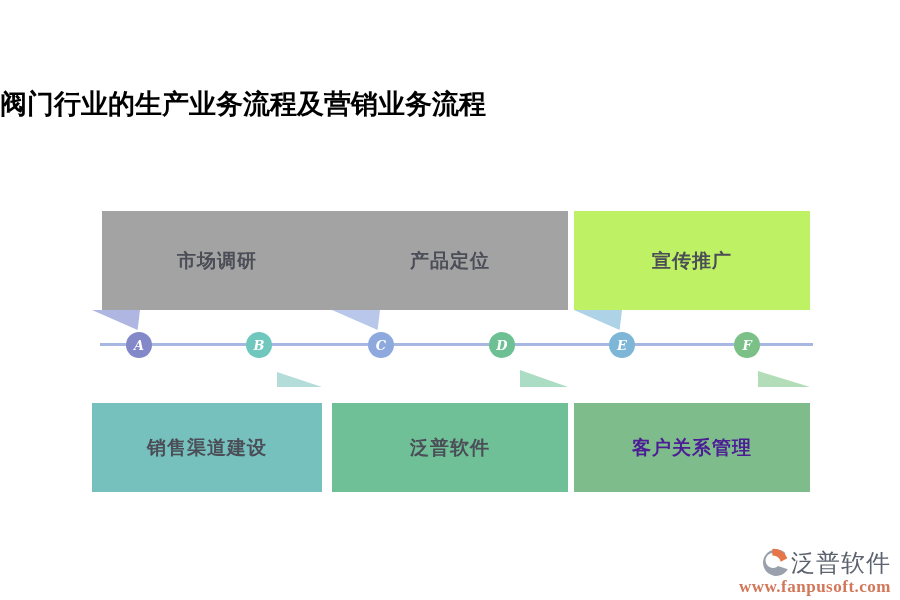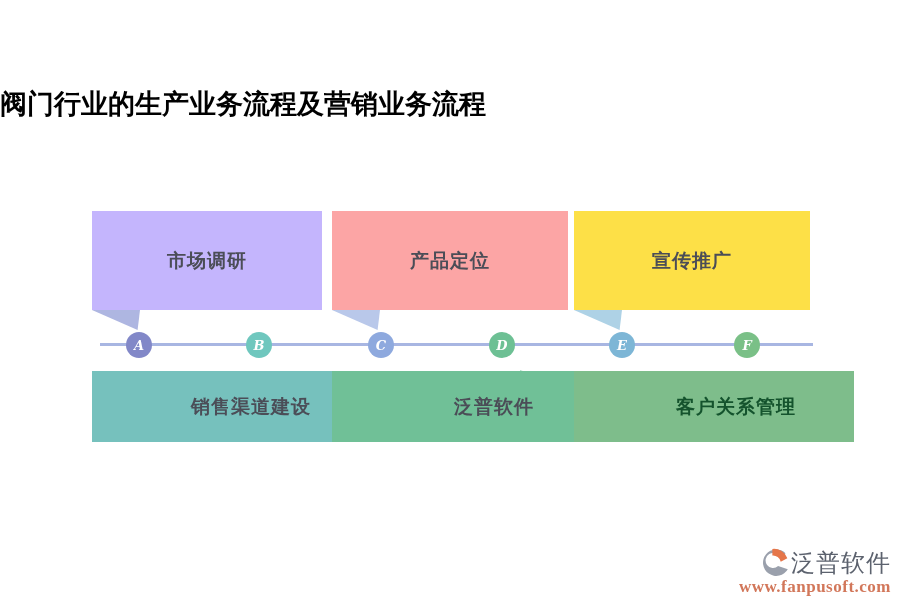--- a/index.html
+++ b/index.html
@@ -19,21 +19,21 @@
   .proc-box{
     position:absolute;display:flex;align-items:center;justify-content:center;
   }
   .proc-box .label{
     font-size:19px;font-weight:bold;letter-spacing:1px;text-align:center;
   }
   .col1{left:92px;width:230px;}
   .col2{left:332px;width:236px;}
   .col3{left:574px;width:236px;}
   .rowtop{top:211px;height:99px;}
-  .rowbot{top:371px;height:71px;padding-left:44px;}
+  .rowbot{top:403px;height:89px;}
 
   .tail{position:absolute;}
   .tail-top{top:310px;height:20px;width:48px;clip-path:polygon(0 0,100% 0,95% 100%);}
   .tail-bot{clip-path:polygon(0 0,0 100%,100% 100%);}
   .tail-b1{left:92px;}
   .tail-b2{left:332px;}
   .tail-b3{left:574px;}
   .tail-b4{left:277px;top:372px;width:45px;height:15px;}
   .tail-b5{left:520px;top:370px;width:48px;height:17px;}
   .tail-b6{left:758px;top:371px;width:52px;height:16px;}
@@ -67,38 +67,38 @@
 
   <div class="timeline-line" style="background-color: rgb(168, 182, 226);"></div>
 
   <div class="tail tail-top tail-b1" style="background-color: rgb(174, 182, 225);"></div>
   <div class="tail tail-top tail-b2" style="background-color: rgb(185, 200, 234);"></div>
   <div class="tail tail-top tail-b3" style="background-color: rgb(174, 210, 230);"></div>
   <div class="tail tail-bot tail-b4" style="background-color: rgb(180, 221, 218);"></div>
   <div class="tail tail-bot tail-b5" style="background-color: rgb(170, 221, 196);"></div>
   <div class="tail tail-bot tail-b6" style="background-color: rgb(178, 221, 184);"></div>
 
-  <div class="proc-box rowtop col1" style="background-color: #c4b5fd;">
+  <div class="proc-box rowtop col1" style="background-color: #a3a3a3; margin-left: 10px;">
     <span class="label" style="color: rgb(75, 77, 87);">市场调研</span>
   </div>
-  <div class="proc-box rowtop col2" style="background-color: #fca5a5;">
+  <div class="proc-box rowtop col2" style="background-color: #a3a3a3;">
     <span class="label" style="color: rgb(75, 77, 87);">产品定位</span>
   </div>
-  <div class="proc-box rowtop col3" style="background-color: #fde047; font-family: Liberation Serif, serif;">
+  <div class="proc-box rowtop col3" style="background-color: #bef264; font-family: Liberation Serif, serif;">
     <span class="label" style="color: rgb(75, 77, 87);">宣传推广</span>
   </div>
 
   <div class="proc-box rowbot col1" style="background-color: rgb(118, 193, 189);">
     <span class="label" style="color: rgb(75, 77, 87);">销售渠道建设</span>
   </div>
   <div class="proc-box rowbot col2" style="background-color: rgb(112, 192, 151);">
     <span class="label" style="color: rgb(75, 77, 87);">泛普软件</span>
   </div>
   <div class="proc-box rowbot col3" style="background-color: rgb(126, 189, 139);">
-    <span class="label" style="color: #14532d;">客户关系管理</span>
+    <span class="label" style="color: #4c1d95;">客户关系管理</span>
   </div>
 
   <div class="node node-a" style="background-color: rgb(130, 136, 200);">A</div>
   <div class="node node-b" style="background-color: rgb(111, 199, 190);">B</div>
   <div class="node node-c" style="background-color: rgb(142, 169, 222);">C</div>
   <div class="node node-d" style="background-color: rgb(109, 192, 148);">D</div>
   <div class="node node-e" style="background-color: rgb(125, 182, 214);">E</div>
   <div class="node node-f" style="background-color: rgb(122, 192, 135);">F</div>
 
   <div class="logo">

